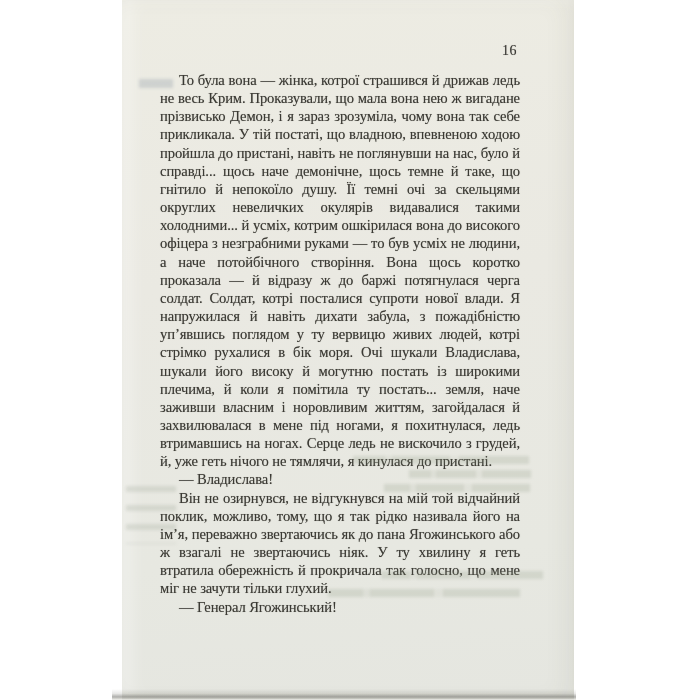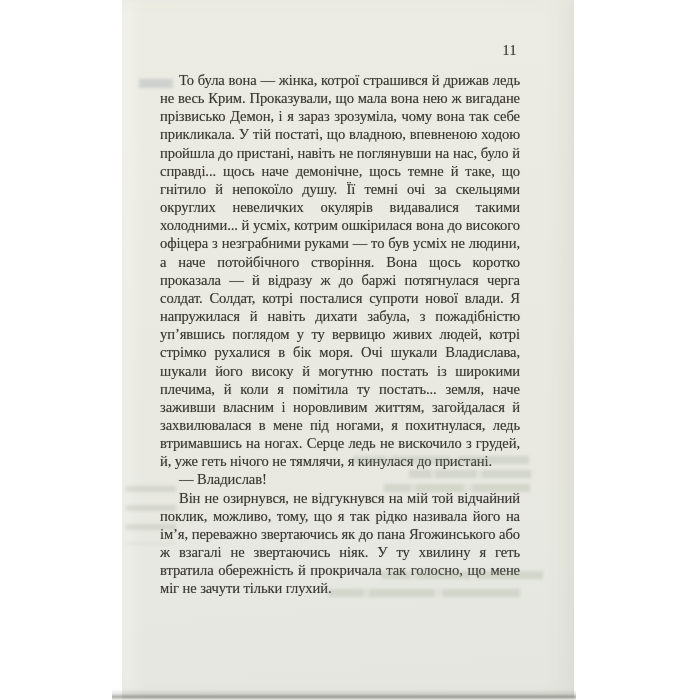--- a/index.html
+++ b/index.html
@@ -100,26 +100,27 @@
       rgba(170, 170, 162, 0.55) 86%,
       rgba(240, 240, 236, 0.9) 100%);
   }
 </style>
 </head>
 <body>
 
 <div class="scene">
   <div class="page">
 
-    <div class="page-number">11</div>
+    <div class="page-number">16</div>
 
     <div class="text-block">
       <p class="para">То була вона — жінка, котрої страшився й дрижав ледь не весь Крим. Проказували, що мала вона нею ж вигадане прізвисько Демон, і я зараз зрозуміла, чому вона так себе прикликала. У тій постаті, що владною, впевненою ходою пройшла до пристані, навіть не поглянувши на нас, було й справді... щось наче демонічне, щось темне й таке, що гнітило й непокоїло душу. Її темні очі за скельцями округлих невеличких окулярів видавалися такими холодними... й усміх, котрим ошкірилася вона до високого офіцера з незграбними руками — то був усміх не людини, а наче потойбічного створіння. Вона щось коротко проказала — й відразу ж до баржі потягнулася черга солдат. Солдат, котрі посталися супроти нової влади. Я напружилася й навіть дихати забула, з пожадібністю упʼявшись поглядом у ту вервицю живих людей, котрі стрімко рухалися в бік моря. Очі шукали Владислава, шукали його високу й могутню постать із широкими плечима, й коли я помітила ту постать... земля, наче заживши власним і норовливим життям, загойдалася й захвилювалася в мене під ногами, я похитнулася, ледь втримавшись на ногах. Серце ледь не вискочило з грудей, й, уже геть нічого не тямлячи, я кинулася до пристані.</p>
-      <p class="para">— Владислав!</p>
+      <p class="para">— Владислава!</p>
       <p class="para">Він не озирнувся, не відгукнувся на мій той відчайний поклик, можливо, тому, що я так рідко називала його на імʼя, переважно звертаючись як до пана Ягожинського або ж взагалі не звертаючись ніяк. У ту хвилину я геть втратила обережність й прокричала так голосно, що мене міг не зачути тільки глухий.</p>
+      <p class="para">— Генерал Ягожинський!</p>
     </div>
 
     <div class="ghost blue g1"></div>
     <div class="ghost bar g2"></div>
     <div class="ghost bar g3"></div>
     <div class="ghost bar g4"></div>
     <div class="ghost bar g5"></div>
     <div class="ghost bar g6"></div>
     <div class="ghost blob g7"></div>
 

